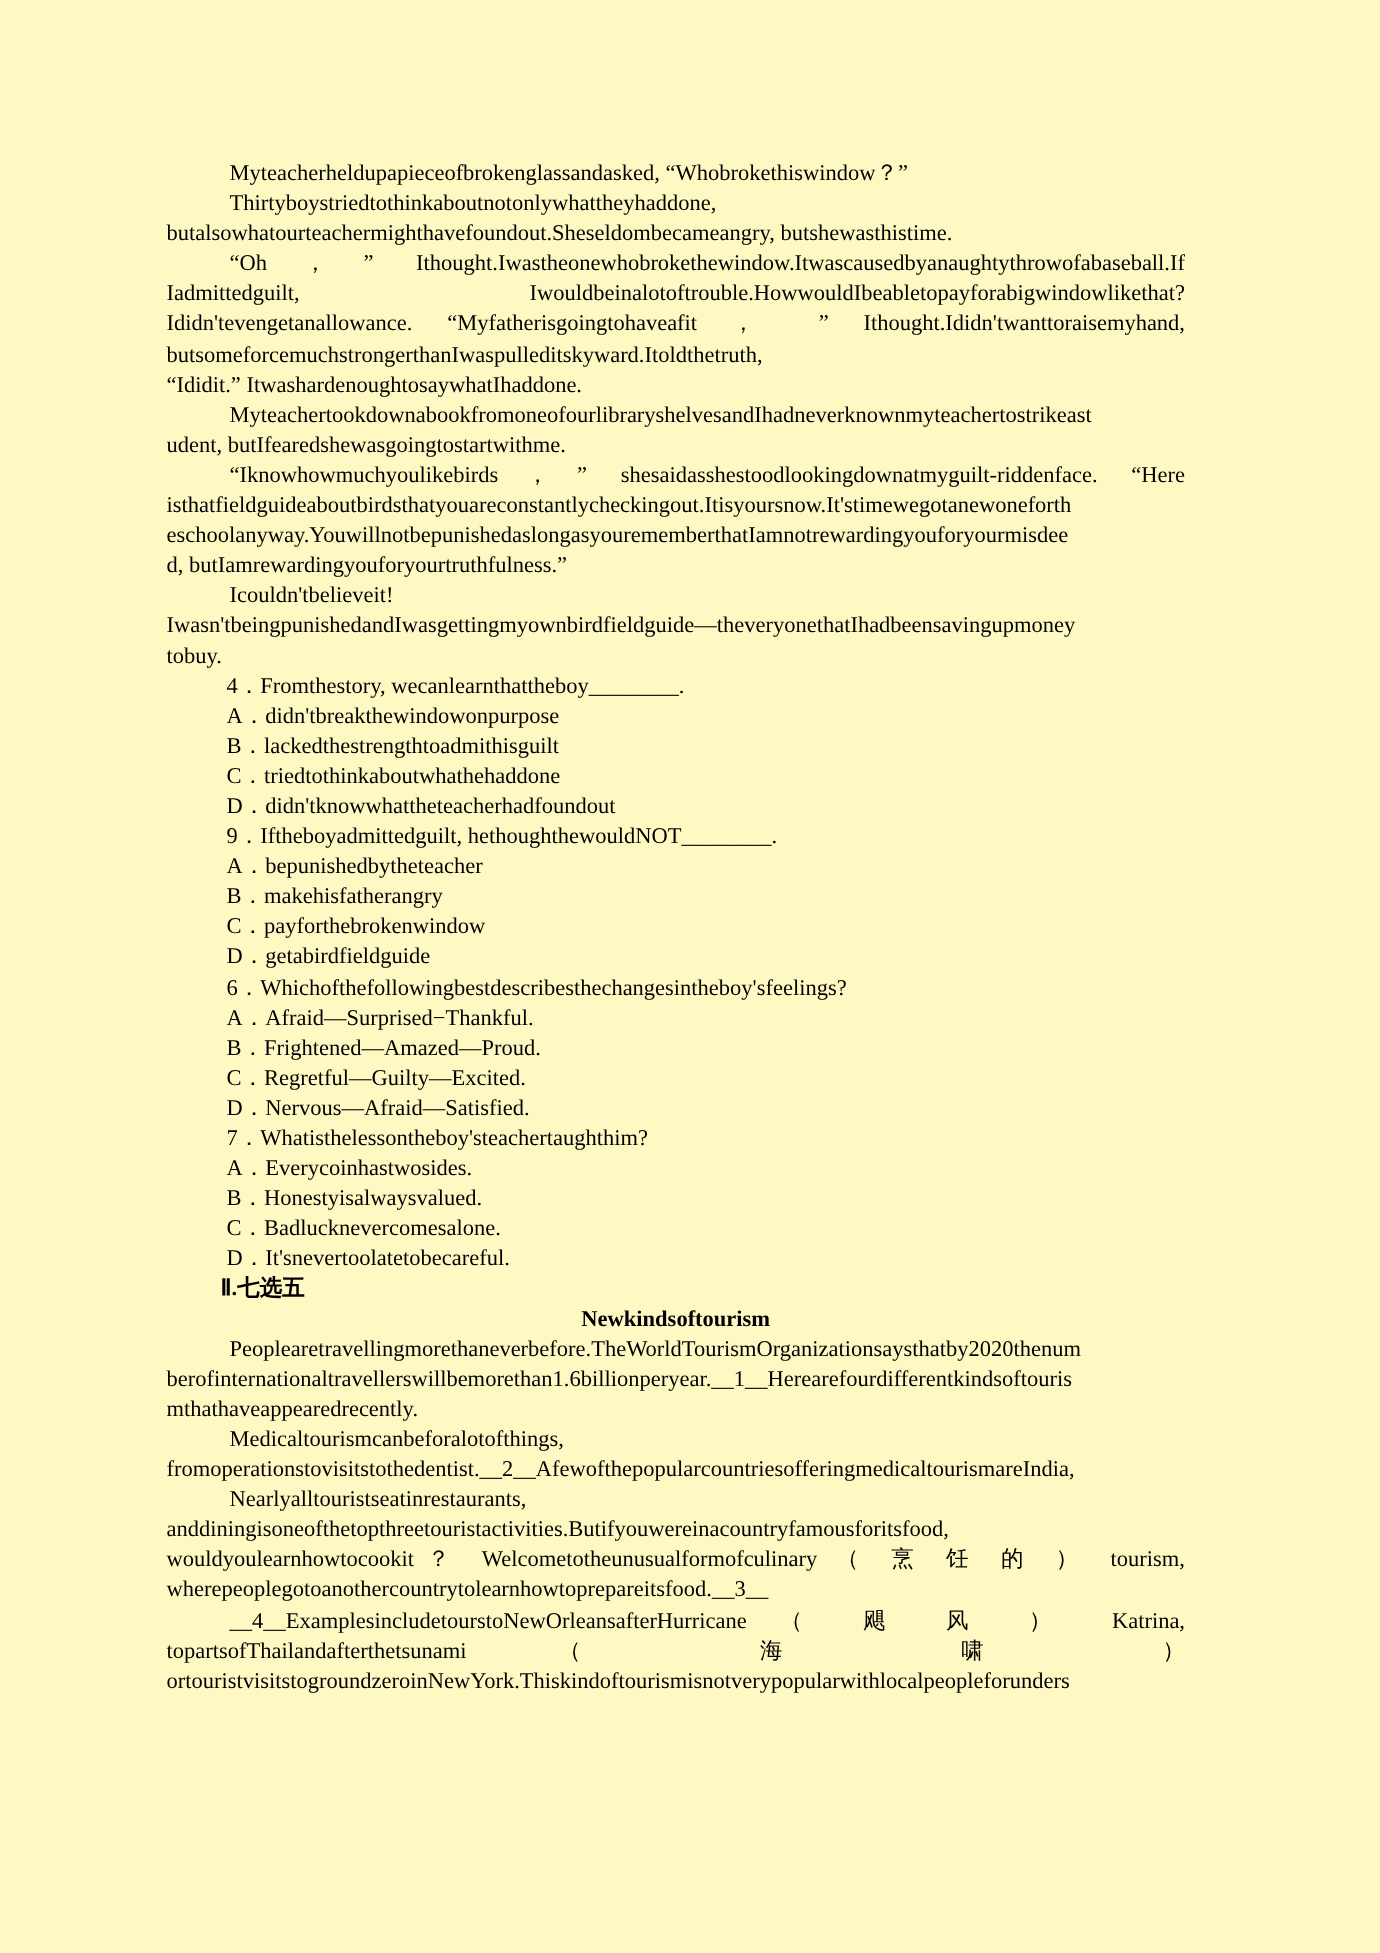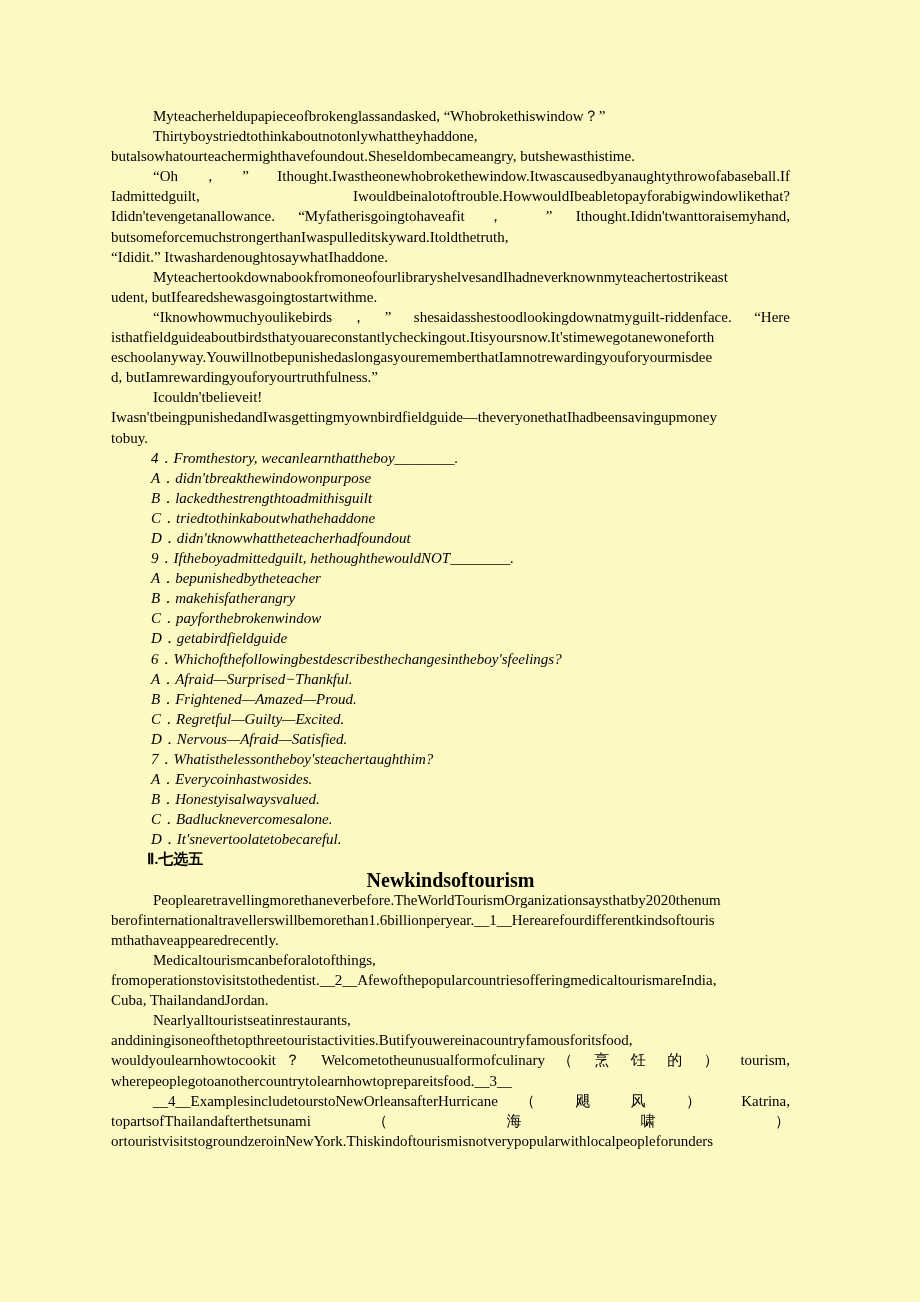--- a/index.html
+++ b/index.html
@@ -28,29 +28,29 @@
   }
   
   .line.j{
     white-space:normal;
     text-align:justify;
     text-align-last:justify;
   }
   
   .line.ind{padding-left:42px;}
   
-  .line.item{padding-left:40px;font-style:italic;}
+  .line.item{padding-left:40px;}
   
   .line.sec{padding-left:36px;font-weight:bold;font-family:Liberation Serif, serif;}
   
   .line.ttl{
     white-space:normal;
     text-align:center;
     font-weight:bold;
-    font-size:20px;
+    font-size:15px;
   }
 </style>
 </head>
 <body>
 
 <div class="page">
   <div class="doc" id="doc">
       <div class="line ind">Myteacherheldupapieceofbrokenglassandasked, “Whobrokethiswindow？”</div>
       <div class="line ind">Thirtyboystriedtothinkaboutnotonlywhattheyhaddone,</div>
       <div class="line">butalsowhatourteachermighthavefoundout.Sheseldombecameangry, butshewasthistime.</div>
@@ -88,21 +88,20 @@
       <div class="line item">B．Honestyisalwaysvalued.</div>
       <div class="line item">C．Badlucknevercomesalone.</div>
       <div class="line item">D．It'snevertoolatetobecareful.</div>
       <div class="line sec">Ⅱ.七选五</div>
       <div class="line ttl">Newkindsoftourism</div>
       <div class="line j ind">Peoplearetravellingmorethaneverbefore.TheWorldTourismOrganizationsaysthatby2020thenum</div>
       <div class="line j">berofinternationaltravellerswillbemorethan1.6billionperyear.__1__Herearefourdifferentkindsoftouris</div>
       <div class="line">mthathaveappearedrecently.</div>
       <div class="line ind">Medicaltourismcanbeforalotofthings,</div>
       <div class="line j">fromoperationstovisitstothedentist.__2__AfewofthepopularcountriesofferingmedicaltourismareIndia,</div>
-      <div class="line">Cuba, ThailandandJordan.</div>
       <div class="line ind">Nearlyalltouristseatinrestaurants,</div>
       <div class="line">anddiningisoneofthetopthreetouristactivities.Butifyouwereinacountryfamousforitsfood,</div>
       <div class="line j">wouldyoulearnhowtocookit？ Welcometotheunusualformofculinary （ 烹 饪 的 ） tourism,</div>
       <div class="line">wherepeoplegotoanothercountrytolearnhowtoprepareitsfood.__3__</div>
       <div class="line j ind">__4__ExamplesincludetourstoNewOrleansafterHurricane （ 飓 风 ） Katrina,</div>
       <div class="line j">topartsofThailandafterthetsunami （ 海 啸 ）</div>
       <div class="line j">ortouristvisitstogroundzeroinNewYork.Thiskindoftourismisnotverypopularwithlocalpeopleforunders</div>
     </div>
 </div>
 

